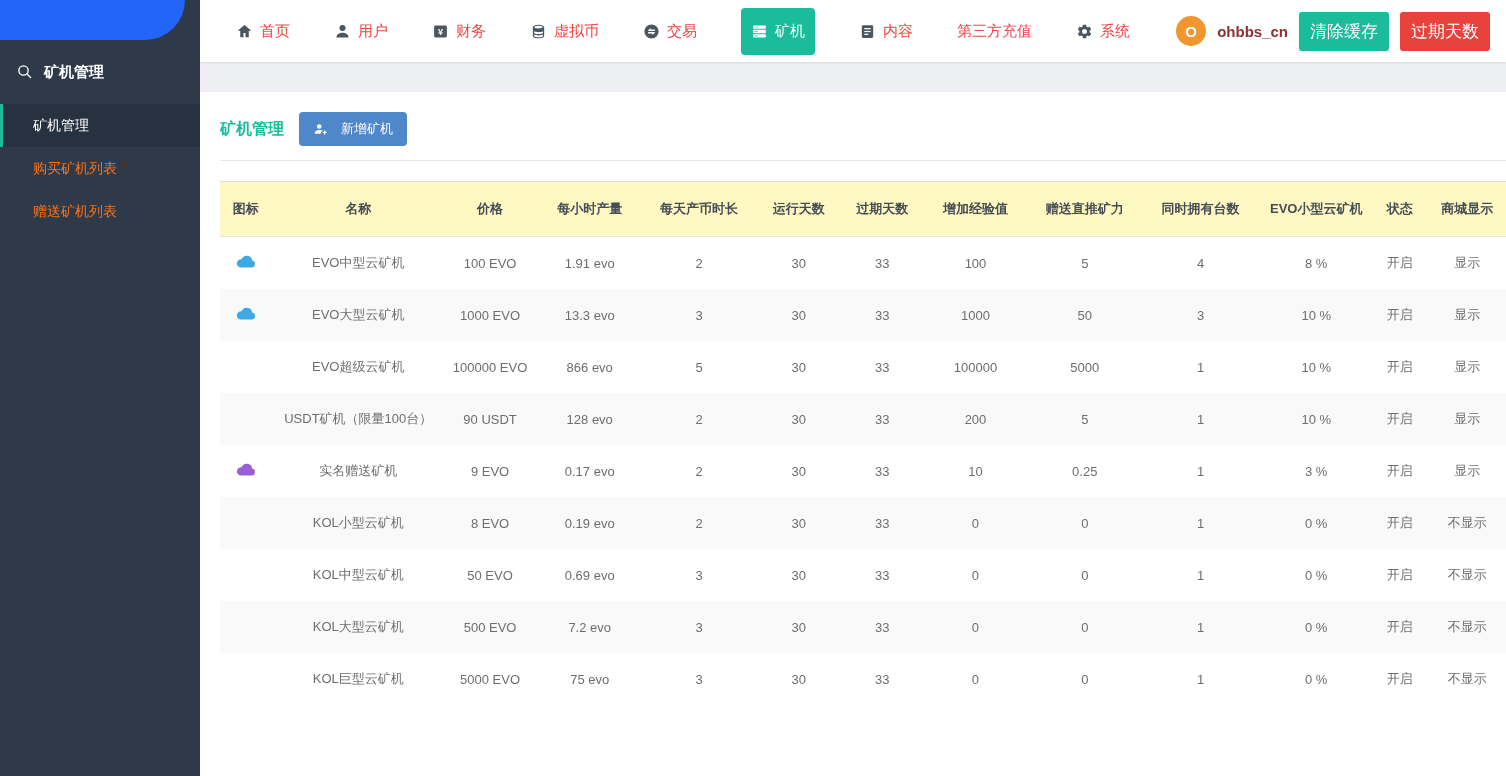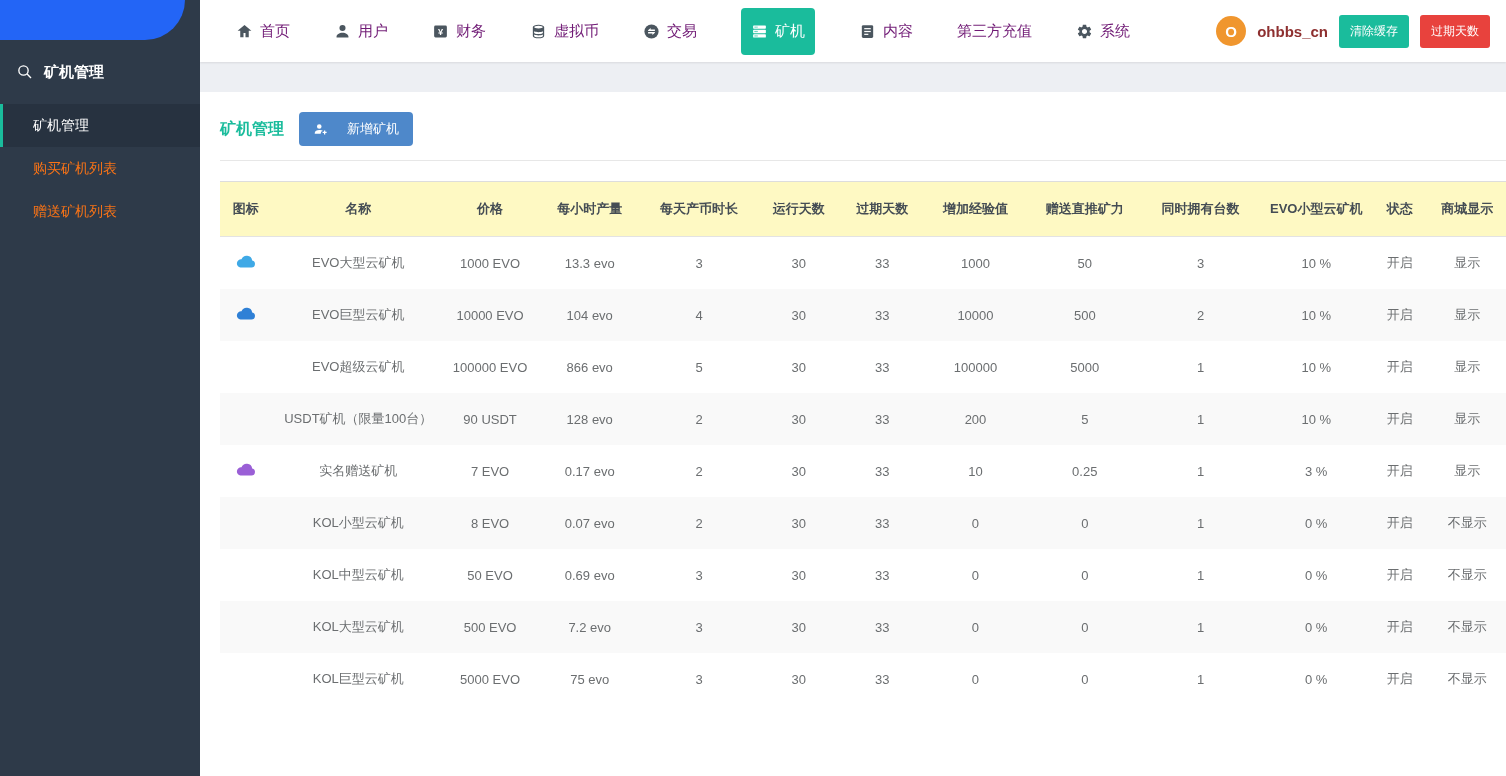--- a/index.html
+++ b/index.html
@@ -16,44 +16,44 @@
     color:#fff; font-weight:bold; font-size:15px; }
   .sidebar-header svg { flex:0 0 auto; }
   .menu-item { height:43px; display:flex; align-items:center; padding-left:30px;
     color:#f97316; font-size:14px; cursor:pointer; border-left:3px solid transparent; }
   .menu-item.active { background:#273240; border-left-color:#1abc9c; color:#fff; }
 
   
   .navbar { position:absolute; left:200px; top:0; right:0; height:62px; background:#fff;
     display:flex; align-items:center; box-shadow:0 1px 2px rgba(0,0,0,.09); z-index:5; }
   .nav-items { display:flex; align-items:center; gap:44px; padding-left:36px; }
-  .nav-item { display:flex; align-items:center; gap:7px; color:#701a75; font-size:15px;
+  .nav-item { display:flex; align-items:center; gap:7px; color:#ef4444; font-size:15px;
     text-decoration:none; cursor:pointer; white-space:nowrap; }
   .nav-item svg { width:17px; height:17px; fill:#4b565f; }
   .nav-item.active { background:#1abc9c; color:#fff; padding:14px 10px; border-radius:4px; }
   .nav-item.active svg { fill:#fff; }
   .user-area { margin-left:auto; display:flex; align-items:center; gap:11px; padding-right:16px; }
   .avatar { width:30px; height:30px; border-radius:50%; background:#f0962e; color:#fff;
     display:flex; align-items:center; justify-content:center; font-size:15px; font-weight:bold; cursor:pointer; }
   .username { color:#8e3030; font-size:15px;font-weight:bold; }
-  .pill-btn { border:none; color:#fff; font-size:12px; padding:8px 11px; border-radius:3px; cursor:pointer;
+  .pill-btn { border:none; color:#fff; font-size:17px; padding:8px 11px; border-radius:3px; cursor:pointer;
     font-family:inherit; }
   .btn-green { background:#1abc9c; }
   .btn-red { background:#e8423d; }
 
   
   .breadcrumb-bar { position:absolute; left:200px; top:62px; right:0; height:30px; background:#edeff3; }
 
   
   .content { position:absolute; left:200px; top:92px; right:0; bottom:0; background:#fff;
     padding:20px 0 0 20px; }
   .title-row { display:flex; align-items:center; gap:15px; margin-bottom:14px; }
   .page-title { color:#1abc9c; font-size:16px; font-weight:bold; }
   .add-btn { background:#4e88ca; color:#fff; border:none; border-radius:4px; padding:8px 14px;
-    font-size:13px; display:flex; align-items:center; gap:19px; cursor:pointer; font-family:Liberation Serif, serif; }
+    font-size:13px; display:flex; align-items:center; gap:13px; cursor:pointer; font-family:Liberation Serif, serif; }
   .divider { border:none; border-top:1px solid #e7e7e7; }
 
   
   table { width:100%; border-collapse:collapse; font-size:13px; margin-top:20px; border-top:1px solid #ddd; }
   th { background:#fef9c3; padding:18px 4px; color:#454d54; font-weight:bold; text-align:center;
     white-space:nowrap; border-bottom:1px solid #e3e3e3; }
   td { padding:17px 4px; text-align:center; color:#6b6e70; white-space:nowrap; }
   tbody tr:nth-child(even) { background:#f9f9f9; }
   th:nth-child(1), td:nth-child(1){ width:4%; }
   th:nth-child(2), td:nth-child(2){ width:13.5%; }
@@ -203,46 +203,46 @@
           <th>EVO小型云矿机</th>
           <th>状态</th>
           <th>商城显示</th>
         </tr>
     </thead>
     <tbody id="table-body">
         <tr>
           <td><svg width="24" height="14" viewBox="0 0 24 14">
               <path d="M6.5 12.5h11a3.6 3.6 0 0 0 .7-7.1A5.6 5.6 0 0 0 7.5 4.3a4.1 4.1 0 0 0-1 8.2z" fill="#3fa9e6"></path>
             </svg></td>
+          <td>EVO中型云矿机</td>
+          <td>100 EVO</td>
+          <td>1.91 evo</td>
+          <td>2</td>
+          <td>30</td>
+          <td>33</td>
+          <td>100</td>
+          <td>5</td>
+          <td>4</td>
+          <td>8 %</td>
+          <td>开启</td>
+          <td>显示</td>
+        </tr>
+        <tr>
+          <td><svg width="24" height="14" viewBox="0 0 24 14">
+              <path d="M6.5 12.5h11a3.6 3.6 0 0 0 .7-7.1A5.6 5.6 0 0 0 7.5 4.3a4.1 4.1 0 0 0-1 8.2z" fill="#3fa9e6"></path>
+            </svg></td>
           <td>EVO大型云矿机</td>
           <td>1000 EVO</td>
           <td>13.3 evo</td>
           <td>3</td>
           <td>30</td>
           <td>33</td>
           <td>1000</td>
           <td>50</td>
           <td>3</td>
-          <td>10 %</td>
-          <td>开启</td>
-          <td>显示</td>
-        </tr>
-        <tr>
-          <td><svg width="24" height="14" viewBox="0 0 24 14">
-              <path d="M6.5 12.5h11a3.6 3.6 0 0 0 .7-7.1A5.6 5.6 0 0 0 7.5 4.3a4.1 4.1 0 0 0-1 8.2z" fill="#2f80d6"></path>
-            </svg></td>
-          <td>EVO巨型云矿机</td>
-          <td>10000 EVO</td>
-          <td>104 evo</td>
-          <td>4</td>
-          <td>30</td>
-          <td>33</td>
-          <td>10000</td>
-          <td>500</td>
-          <td>2</td>
           <td>10 %</td>
           <td>开启</td>
           <td>显示</td>
         </tr>
         <tr>
           <td></td>
           <td>EVO超级云矿机</td>
           <td>100000 EVO</td>
           <td>866 evo</td>
           <td>5</td>
@@ -268,37 +268,37 @@
           <td>1</td>
           <td>10 %</td>
           <td>开启</td>
           <td>显示</td>
         </tr>
         <tr>
           <td><svg width="24" height="14" viewBox="0 0 24 14">
               <path d="M6.5 12.5h11a3.6 3.6 0 0 0 .7-7.1A5.6 5.6 0 0 0 7.5 4.3a4.1 4.1 0 0 0-1 8.2z" fill="#9a5fd6"></path>
             </svg></td>
           <td>实名赠送矿机</td>
-          <td>7 EVO</td>
+          <td>9 EVO</td>
           <td>0.17 evo</td>
           <td>2</td>
           <td>30</td>
           <td>33</td>
           <td>10</td>
           <td>0.25</td>
           <td>1</td>
           <td>3 %</td>
           <td>开启</td>
           <td>显示</td>
         </tr>
         <tr>
           <td></td>
           <td>KOL小型云矿机</td>
           <td>8 EVO</td>
-          <td>0.07 evo</td>
+          <td>0.19 evo</td>
           <td>2</td>
           <td>30</td>
           <td>33</td>
           <td>0</td>
           <td>0</td>
           <td>1</td>
           <td>0 %</td>
           <td>开启</td>
           <td>不显示</td>
         </tr>

